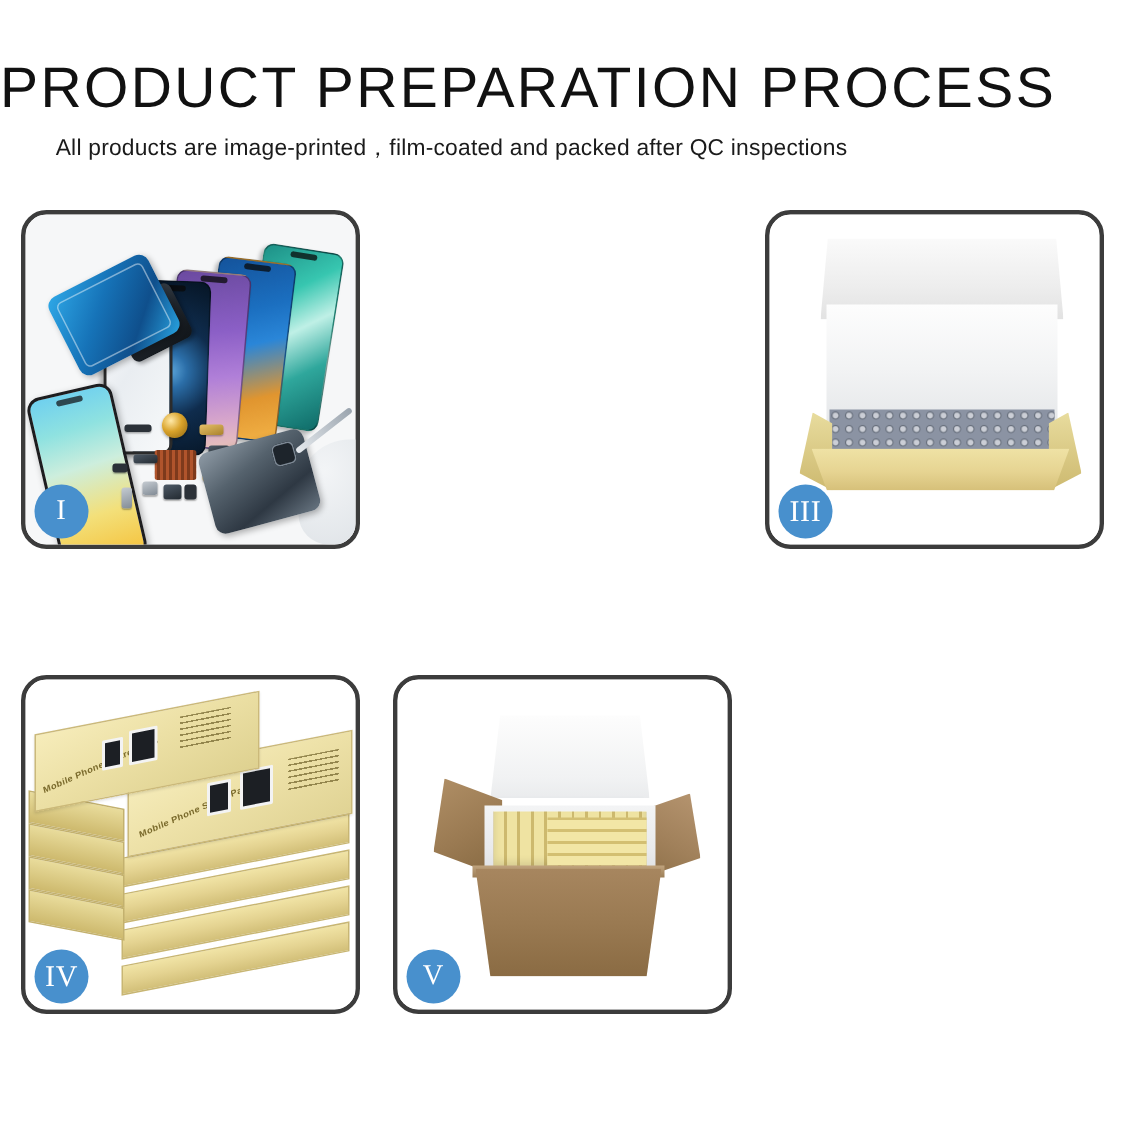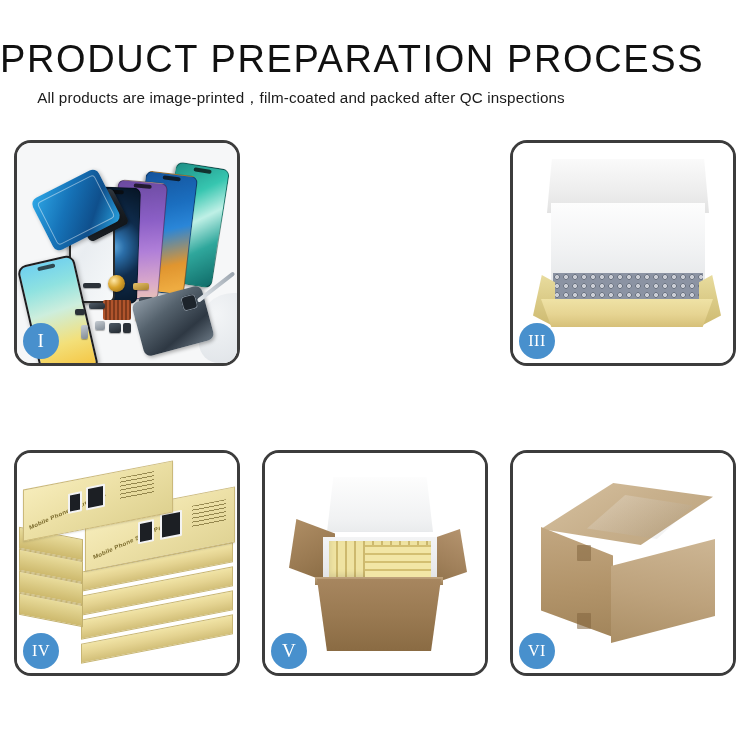--- a/index.html
+++ b/index.html
@@ -59,21 +59,21 @@
     border-radius: 50%;
     background: #4890cd;
     color: #ffffff;
     font-family: "Liberation Serif", serif;
     font-size: 19px;
     line-height: 36px;
     text-align: center;
     letter-spacing: 0.5px;
     z-index: 40;
   }
-  .badge.wide { font-size: 16px; }
+  .badge.wide { font-size: 20px; }
 
   
   .p1bg { position:absolute; inset:0; background:#f6f7f8; }
   
   .fanphone { position:absolute; border-radius:7px; box-shadow:-2px 2px 3px rgba(0,0,0,.28); border:1px solid rgba(0,0,0,.35); }
   .fp-teal   { left:150px; top:22px;  width:54px; height:120px; transform: rotate(9deg);
                background: linear-gradient(145deg,#1d8f86 0%, #37c6b0 28%, #bff0e6 48%, #2fa79c 70%, #0f6b68 100%); }
   .fp-blue   { left:122px; top:30px;  width:52px; height:120px; transform: rotate(7deg);
                background: linear-gradient(160deg,#14539b 0%, #1b6fc0 30%, #2a86d8 48%, #e0952f 76%, #f3b347 100%); }
   .fp-purple { left:96px;  top:38px;  width:50px; height:118px; transform: rotate(5deg);
@@ -361,27 +361,14 @@
       <div class="v-foambody"></div>
       <div class="v-goods"></div>
       <div class="v-goods2"></div>
       <div class="v-boxrim"></div>
       <div class="v-boxfront"></div>
       <span class="srlabel">Boxes loaded into styrofoam cooler inside an outer carton</span>
     </div>
     <div class="badge">V</div>
   </div>
 
-  <div class="panel" style="left:510px; top:450px;">
-    <div class="stage">
-      <div class="p6bg"></div>
-      <div class="c6top"></div>
-      <div class="c6seam"></div>
-      <div class="c6left"></div>
-      <div class="c6right"></div>
-      <div class="c6tape" style="left:64px; top:92px;"></div>
-      <div class="c6tape" style="left:64px; top:160px;"></div>
-      <span class="srlabel">Sealed and taped outer shipping carton ready for dispatch</span>
-    </div>
-    <div class="badge wide">VI</div>
-  </div>
 
 </div>
 
 </body></html>

